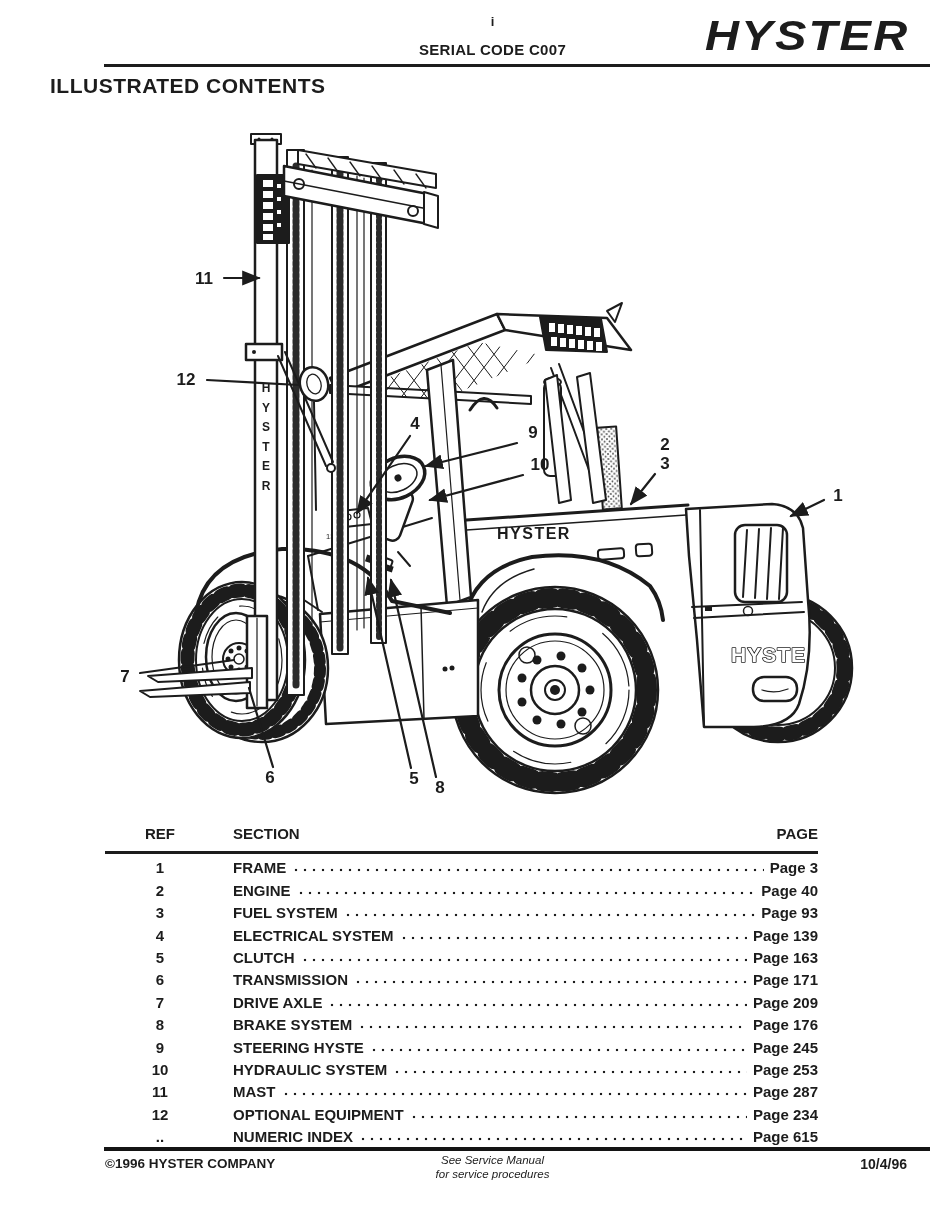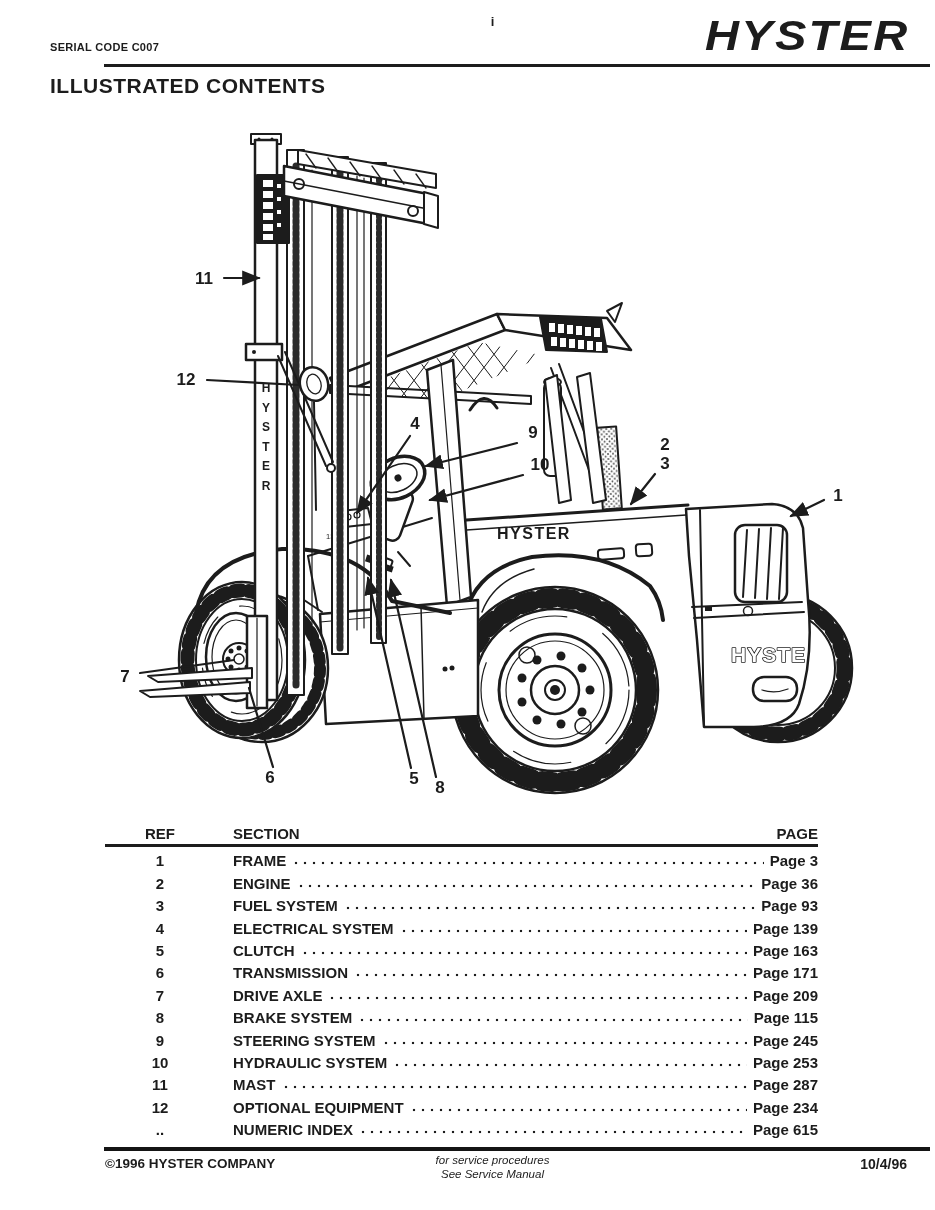--- a/index.html
+++ b/index.html
@@ -2,36 +2,36 @@
 <html><head>
 <meta charset="utf-8">
 <style>
   html,body{margin:0;padding:0;}
   body{
     width:935px;height:1210px;position:relative;background:#fff;
     font-family:"Liberation Sans",sans-serif;color:#1c1c1c;overflow:hidden;
   }
   .abs{position:absolute;}
   #pagenum{top:14px;left:50px;right:0;text-align:center;font-size:13px;font-weight:700;}
-  #serial{top:41px;left:50px;right:0;text-align:left;font-size:11px;font-weight:700;letter-spacing:.3px;}
+  #serial{top:41px;left:50px;right:0;text-align:center;font-size:15px;font-weight:700;letter-spacing:.3px;}
   #logo{top:12px;right:26px;font-size:42px;font-weight:700;font-style:italic;letter-spacing:2px;
         transform:scaleX(1.12);transform-origin:right center;}
   #rule-top{top:64px;left:104px;width:826px;height:3px;background:#1c1c1c;}
   #title{top:74px;left:50px;right:0;font-size:21px;font-weight:700;letter-spacing:.5px;}
 
   #figure{top:110px;left:0;}
   svg text{font-family:"Liberation Sans",sans-serif;font-weight:700;fill:#1c1c1c;stroke:none;}
   .callout-label{font-size:17px;text-anchor:middle;}
   .mast-letter{font-size:12px;text-anchor:middle;}
   .hood-label{font-size:16px;letter-spacing:1.5px;}
   .cw-label{font-size:21px;letter-spacing:1px;fill:#fff;stroke:#1c1c1c;stroke-width:1.6;paint-order:stroke;}
   .tiny-label{font-size:7.5px;font-weight:400;}
 
   #contents{top:822px;left:105px;width:713px;font-size:15px;}
-  .thead{display:flex;align-items:flex-end;font-weight:700;border-bottom:3px solid #1c1c1c;padding-bottom:2px;height:20px;}
+  .thead{display:flex;align-items:flex-end;font-weight:700;border-bottom:3px solid #1c1c1c;padding-bottom:9px;height:20px;}
   .c-ref{width:110px;text-align:center;flex:none;}
   .c-sec{margin-left:18px;white-space:nowrap;}
   .spacer{flex:1;}
   .trow{display:flex;align-items:flex-end;height:22.4px;font-weight:600;}
   .dots{flex:1;height:4px;margin:0 6px 4px 8px;
         background-image:radial-gradient(circle at 2px 2px,#1c1c1c 1.3px,transparent 1.6px);
         background-size:9px 4px;background-repeat:repeat-x;background-position:left bottom;}
   .c-page{flex:none;}
 
   #rule-bottom{top:1147px;left:104px;width:826px;height:4px;background:#141414;}
@@ -342,21 +342,21 @@
       <div class="trow">
         <span class="c-ref">1</span>
         <span class="c-sec">FRAME</span>
         <span class="dots"></span>
         <span class="c-page">Page 3</span>
       </div>
       <div class="trow">
         <span class="c-ref">2</span>
         <span class="c-sec">ENGINE</span>
         <span class="dots"></span>
-        <span class="c-page">Page 36</span>
+        <span class="c-page">Page 40</span>
       </div>
       <div class="trow">
         <span class="c-ref">3</span>
         <span class="c-sec">FUEL SYSTEM</span>
         <span class="dots"></span>
         <span class="c-page">Page 93</span>
       </div>
       <div class="trow">
         <span class="c-ref">4</span>
         <span class="c-sec">ELECTRICAL SYSTEM</span>
@@ -378,25 +378,25 @@
       <div class="trow">
         <span class="c-ref">7</span>
         <span class="c-sec">DRIVE AXLE</span>
         <span class="dots"></span>
         <span class="c-page">Page 209</span>
       </div>
       <div class="trow">
         <span class="c-ref">8</span>
         <span class="c-sec">BRAKE SYSTEM</span>
         <span class="dots"></span>
-        <span class="c-page">Page 115</span>
+        <span class="c-page">Page 176</span>
       </div>
       <div class="trow">
         <span class="c-ref">9</span>
-        <span class="c-sec">STEERING SYSTEM</span>
+        <span class="c-sec">STEERING HYSTE</span>
         <span class="dots"></span>
         <span class="c-page">Page 245</span>
       </div>
       <div class="trow">
         <span class="c-ref">10</span>
         <span class="c-sec">HYDRAULIC SYSTEM</span>
         <span class="dots"></span>
         <span class="c-page">Page 253</span>
       </div>
       <div class="trow">
@@ -416,16 +416,16 @@
         <span class="c-sec">NUMERIC INDEX</span>
         <span class="dots"></span>
         <span class="c-page">Page 615</span>
       </div>
     </div>
 </div>
 
 <div class="abs" id="rule-bottom"></div>
 <div class="abs" id="copyright">©1996 HYSTER COMPANY</div>
 <div class="abs" id="note">
+  <div>See Service Manual</div>
   <div>for service procedures</div>
-  <div>See Service Manual</div>
 </div>
 <div class="abs" id="datestamp">10/4/96</div>
 
 </body></html>

